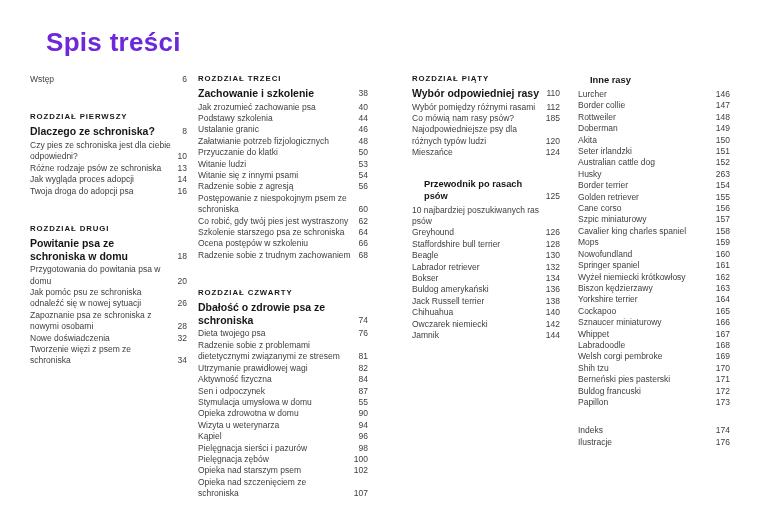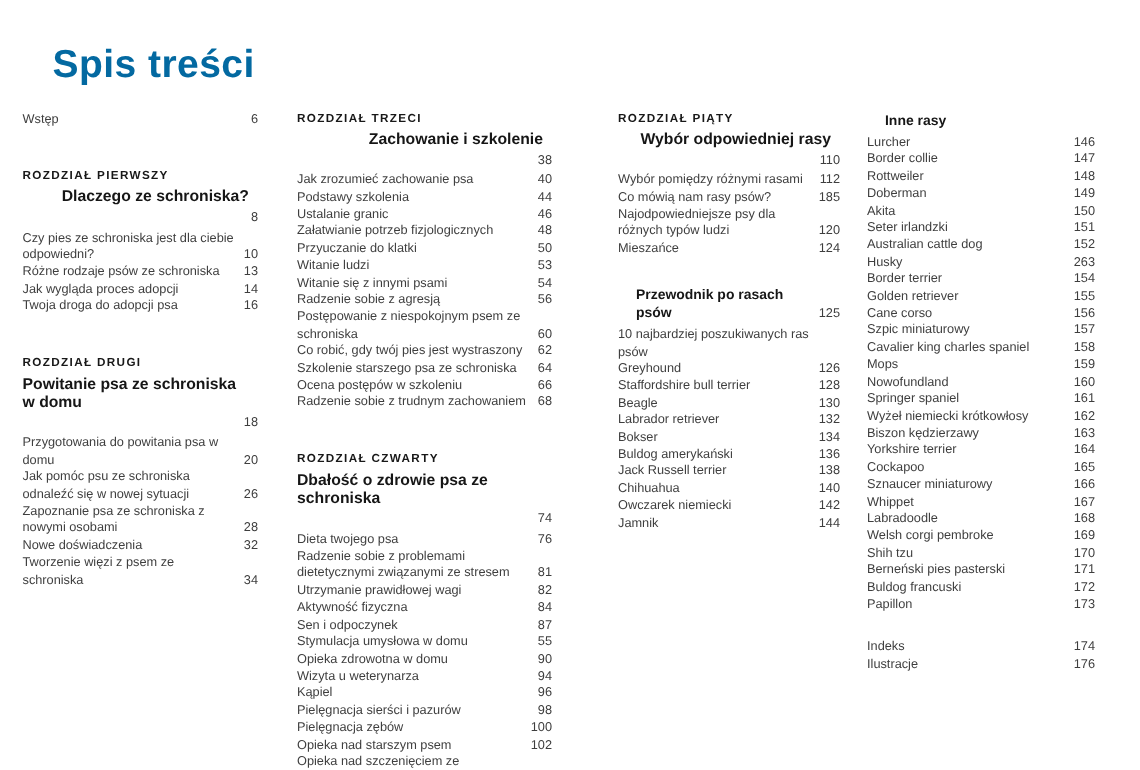--- a/index.html
+++ b/index.html
@@ -10,33 +10,33 @@
   .page {
     position: relative;
     width: 760px;
     height: 513px;
     background: #ffffff;
     overflow: hidden;
     font-family: "Liberation Sans", sans-serif;
   }
   .main-title {
     position: absolute;
-    left: 35px;
+    left: 46px;
     top: 27px;
     margin: 0;
     font-size: 26px;
     font-weight: 700;
     letter-spacing: 0.3px;
-    color: #0369a1;
+    color: #6d28d9;
   }
   .col {
     position: absolute;
     top: 74px;
   }
-  #col1 { left: 15px;  width: 157px; }
+  #col1 { left: 30px;  width: 157px; }
   #col2 { left: 198px; width: 170px; }
   #col3 { left: 412px; width: 148px; }
   #col4 { left: 578px; width: 152px; }
 
   .row {
     display: flex;
     align-items: flex-end;
     font-size: 8.5px;
     line-height: 11.4px;
     color: #3e3e3e;
@@ -51,21 +51,20 @@
     letter-spacing: 0.9px;
     color: #181818;
     margin: 27px 0 3px 0;
   }
   .row.title {
     font-size: 10.5px;
     line-height: 12.6px;
     font-weight: 700;
     color: #161616;
     margin: 0 0 2px 0;
-    flex-direction: column;
   }
   .row.subheader {
     font-size: 9.3px;
     line-height: 12px;
     font-weight: 700;
     color: #161616;
     margin: 19px 0 3px 0;
     padding-left: 12px;
   }
   .gap { height: 17px; }

